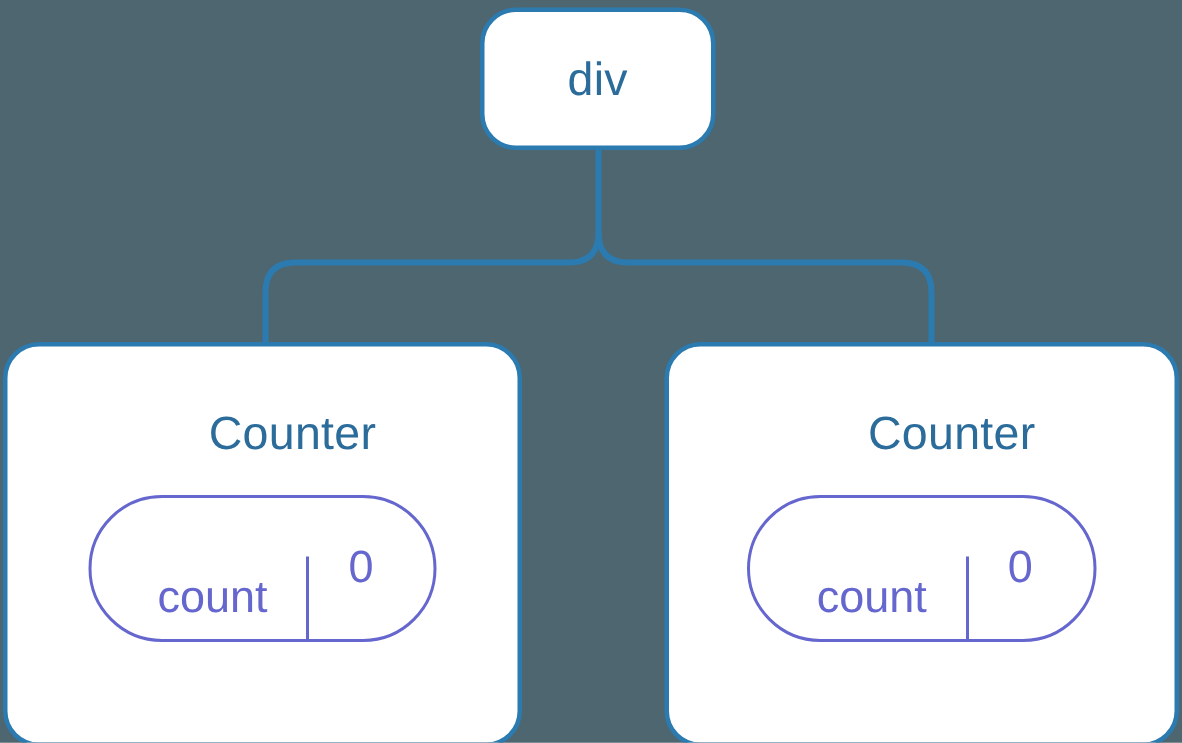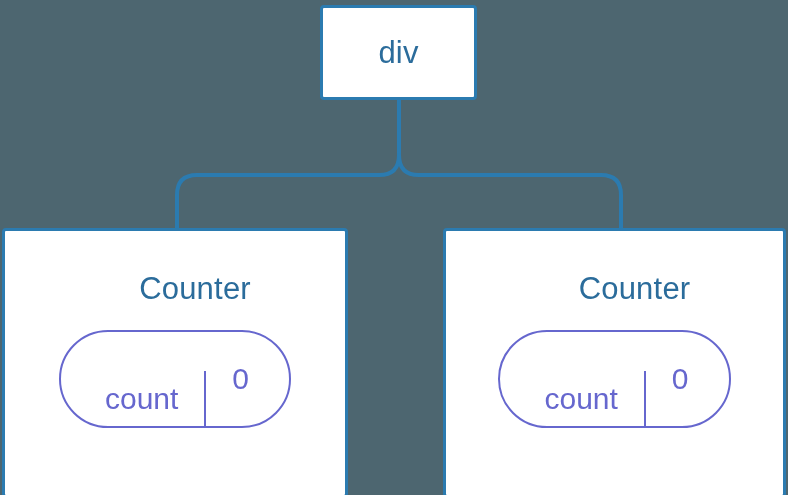--- a/index.html
+++ b/index.html
@@ -27,21 +27,21 @@
     top: 0;
     width: 788px;
     height: 495px;
   }
 
   
   .node {
     position: absolute;
     background: #ffffff;
     border: 3px solid #2b7bb0;
-    border-radius: 4px;
+    border-radius: 24px;
     box-sizing: border-box;
   }
 
   
   #node-div {
     left: 320px;
     top: 5px;
     width: 157px;
     height: 95px;
     display: flex;

